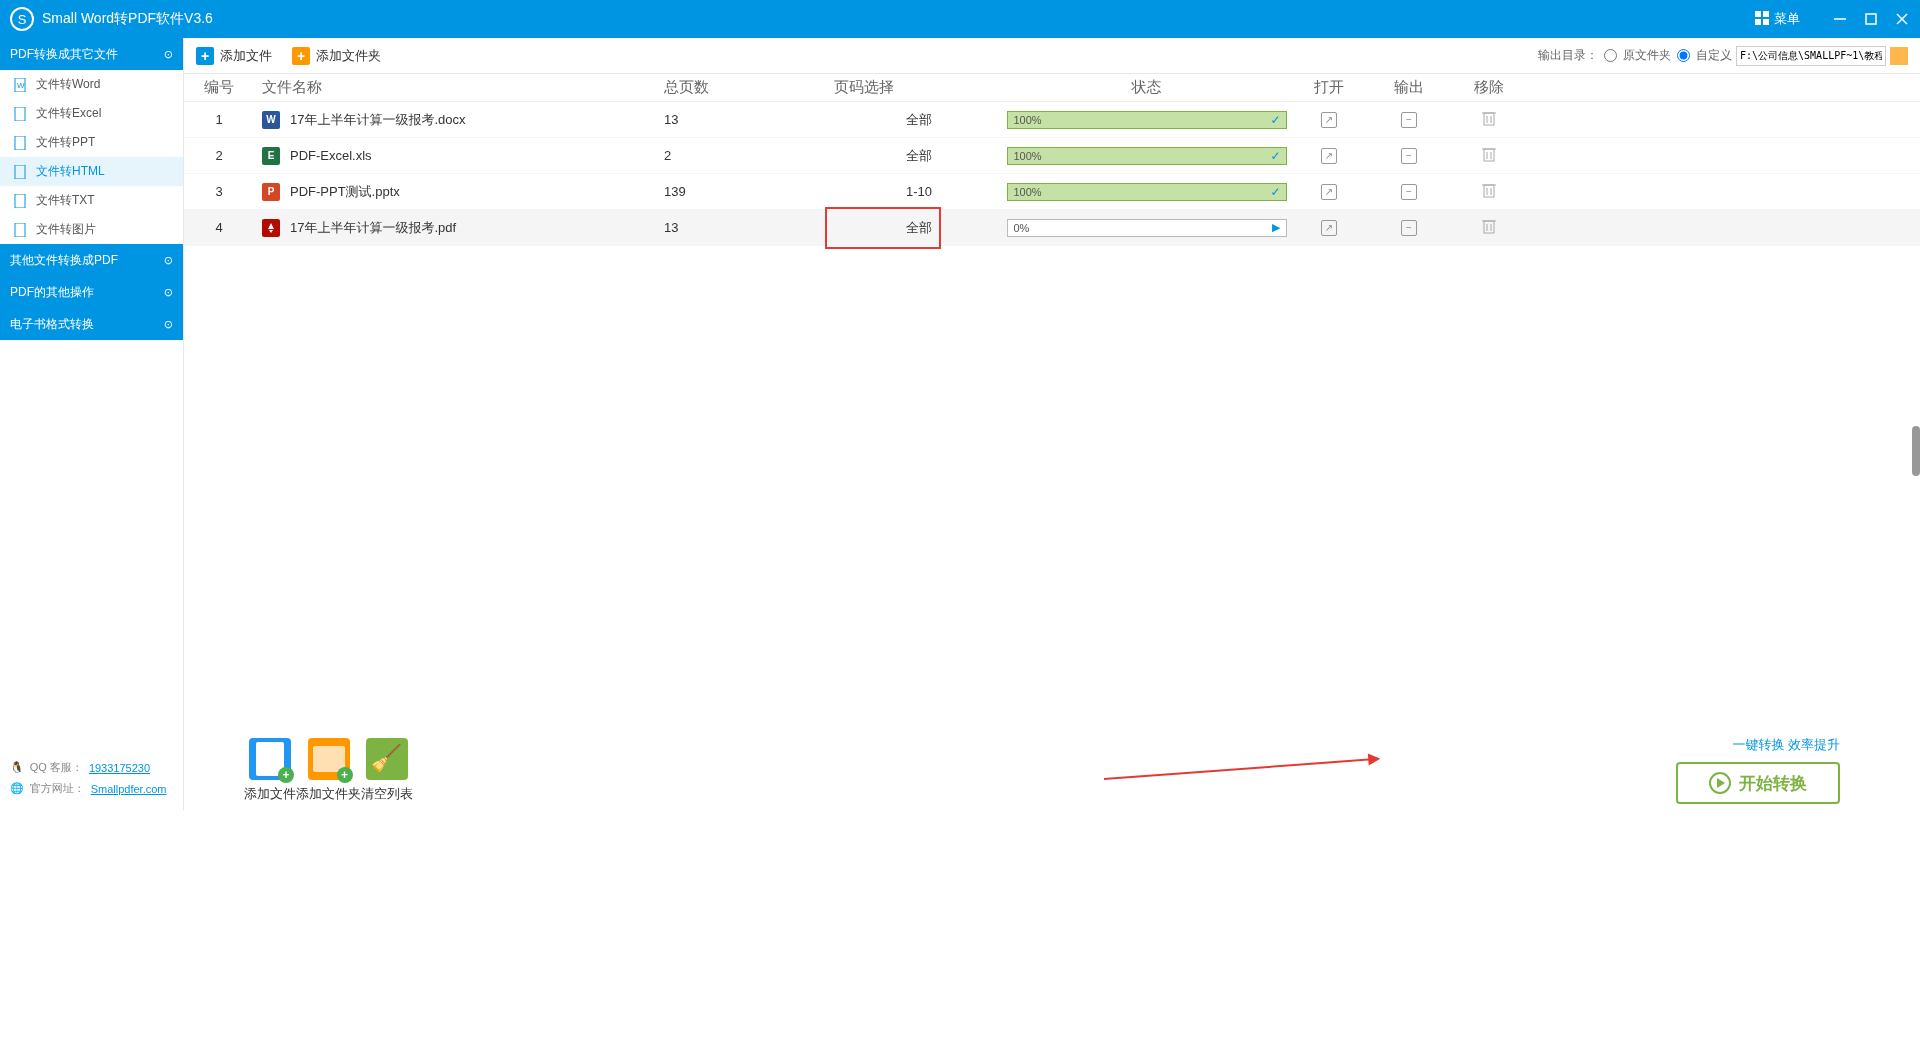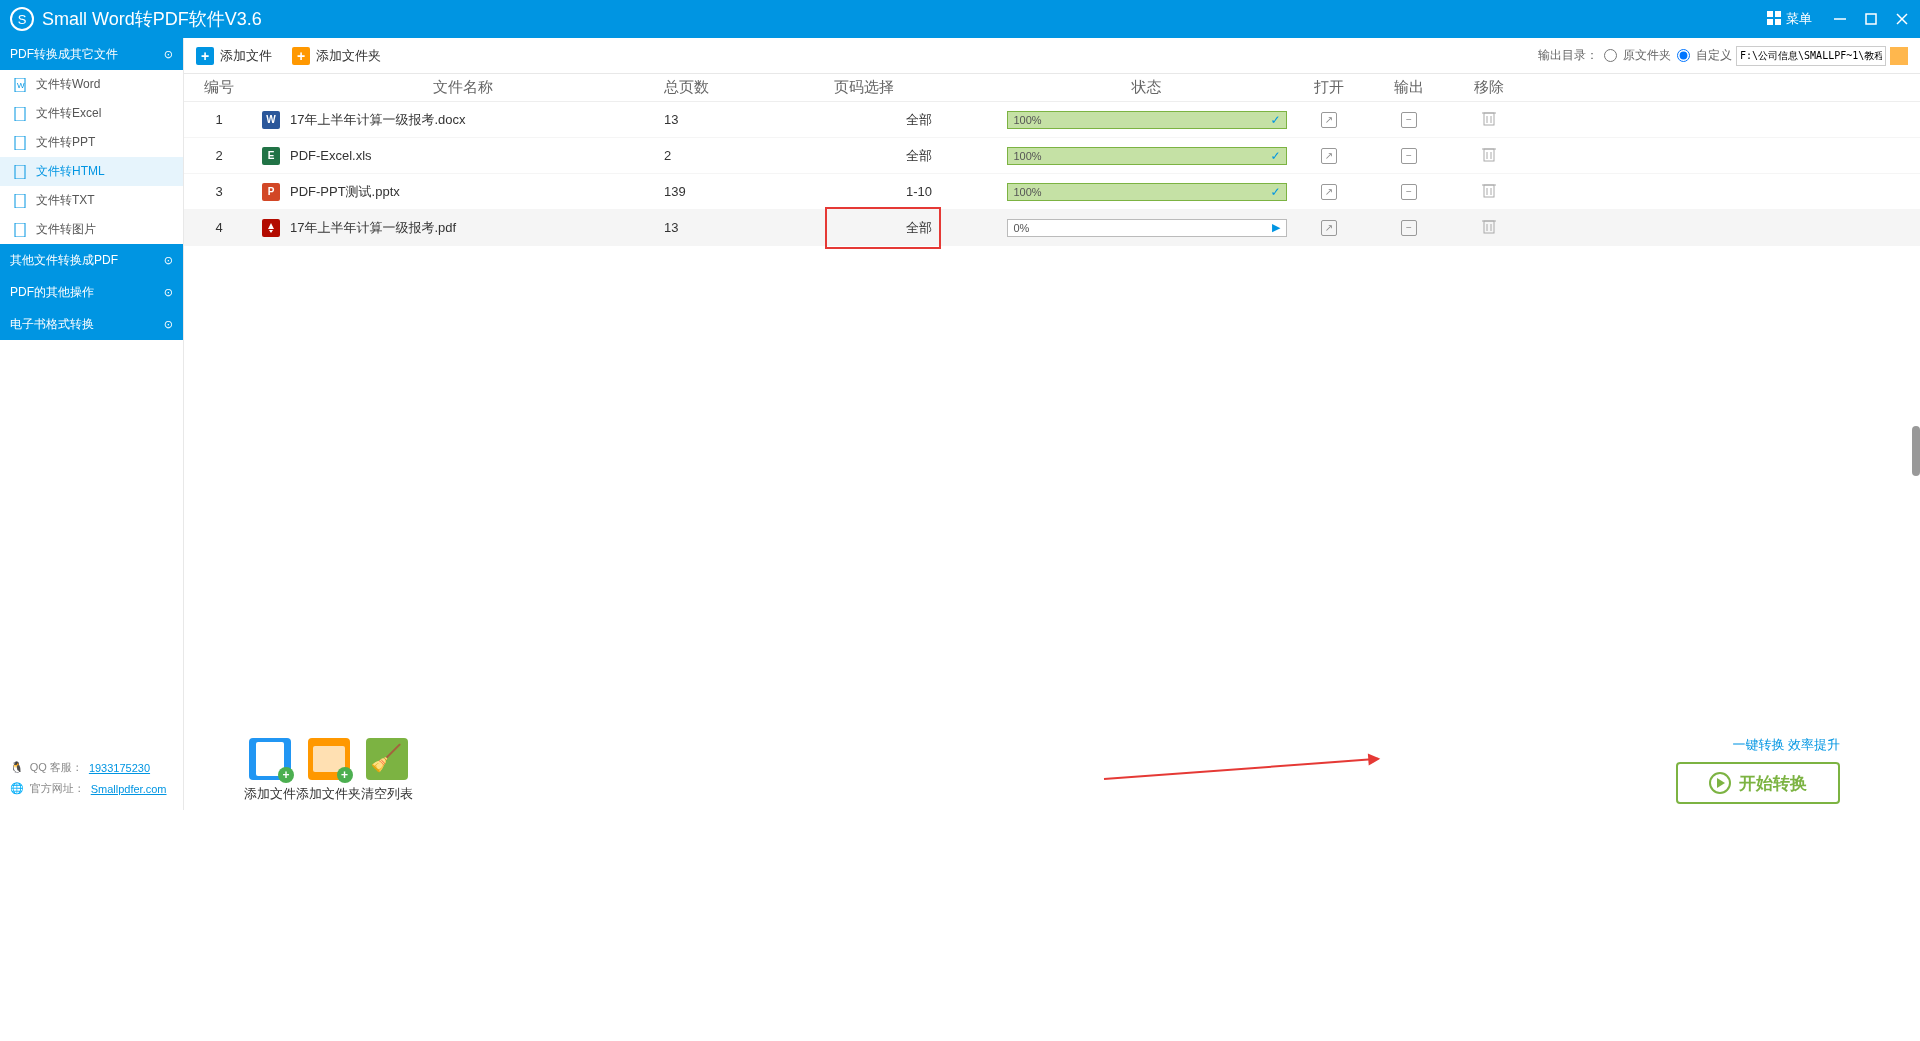--- a/index.html
+++ b/index.html
@@ -1,21 +1,21 @@
 <!DOCTYPE html>
 <html><head>
   <meta charset="utf-8">
   <style>
     * { margin: 0; padding: 0; box-sizing: border-box; }
     body { font-family: "Microsoft YaHei", Arial, sans-serif; font-size: 13px; color: #333; background: #fff; overflow: hidden; }
     
     .titlebar { height: 38px; background: #0095e2; color: #fff; display: flex; align-items: center; padding: 0 10px; }
     .titlebar .logo { width: 24px; height: 24px; border-radius: 50%; border: 2px solid #fff; display: flex; align-items: center; justify-content: center; margin-right: 8px; }
-    .titlebar .app-title { flex: 1; font-size: 18px; }
-    .titlebar .menu-btn { display: flex; align-items: flex-end; gap: 5px; margin-right: 20px; cursor: pointer; }
+    .titlebar .app-title { flex: 1; font-size: 14px; }
+    .titlebar .menu-btn { display: flex; align-items: flex-end; gap: 5px; margin-right: 32px; cursor: pointer; }
     .titlebar .win-controls { display: flex; gap: 15px; }
     .titlebar .win-btn { width: 16px; height: 16px; cursor: pointer; display: flex; align-items: center; justify-content: center; }
     
     .container { display: flex; height: calc(810px - 38px); }
     
     .sidebar { width: 184px; background: #fff; display: flex; flex-direction: column; border-right: 1px solid #e8e8e8; }
     .sidebar .group-header { height: 32px; background: #0095e2; color: #fff; display: flex; align-items: center; padding: 0 10px; justify-content: space-between; cursor: pointer; font-size: 12px; }
     .sidebar .group-header .chevron { font-size: 11px; }
     .sidebar .nav-item { height: 29px; display: flex; align-items: center; padding: 0 14px; gap: 8px; cursor: pointer; font-size: 12px; color: #555; }
     .sidebar .nav-item.active { background: #e6f4fc; color: #0095e2; }
@@ -30,21 +30,21 @@
     .toolbar .tb-btn { display: flex; align-items: center; gap: 6px; cursor: pointer; }
     .toolbar .tb-icon { width: 18px; height: 18px; background: #0095e2; color: #fff; display: flex; align-items: center; justify-content: center; font-weight: bold; border-radius: 2px; font-size: 14px; }
     .toolbar .tb-icon.folder { background: #ff9800; }
     .toolbar .output-opts { margin-left: auto; display: flex; align-items: center; gap: 4px; font-size: 12px; color: #666; }
     .toolbar .output-opts input[type="radio"] { margin: 0 2px; }
     .toolbar .path-input { width: 150px; height: 20px; border: 1px solid #ccc; font-size: 10px; padding: 0 3px; font-family: monospace; }
     .toolbar .browse-btn { width: 18px; height: 18px; background: #ffb74d; display: inline-block; cursor: pointer; }
     
     .table-header { height: 28px; display: flex; align-items: center; background: #fff; border-bottom: 1px solid #eee; font-size: 15px; color: #666; }
     .col-num { width: 70px; text-align: center; }
-    .col-name { width: 410px; padding-left: 8px; text-align: center; }
+    .col-name { width: 410px; padding-left: 8px; }
     .col-pages { width: 170px; text-align: left; }
     .col-range { width: 170px; }
     .col-status { width: 285px; text-align: center; }
     .col-open { width: 80px; text-align: center; }
     .col-output { width: 80px; text-align: center; }
     .col-remove { width: 80px; text-align: center; }
     
     .table-body { flex: 1; overflow: auto; }
     .row { height: 36px; display: flex; align-items: center; border-bottom: 1px solid #f5f5f5; }
     .row.selected { background: #f5f5f5; }

